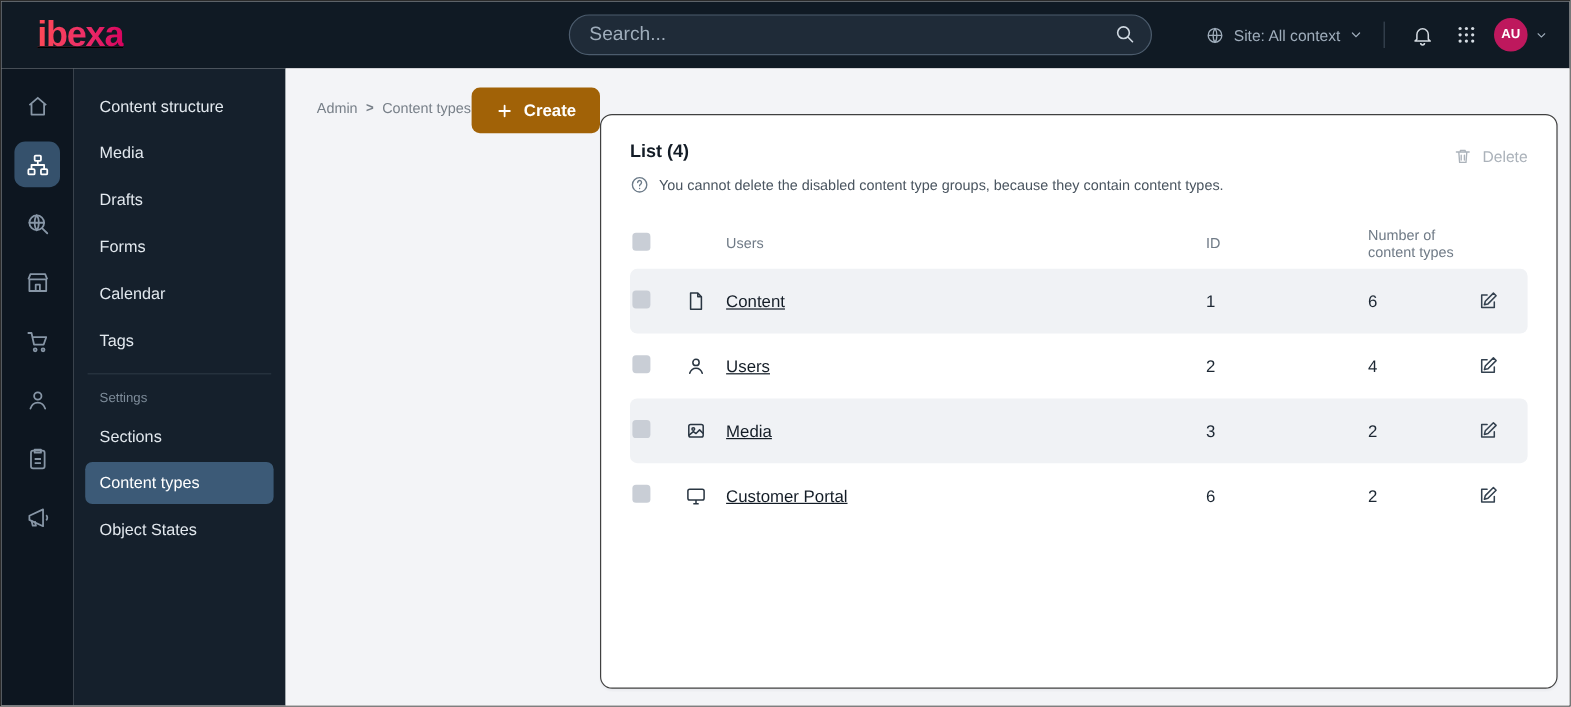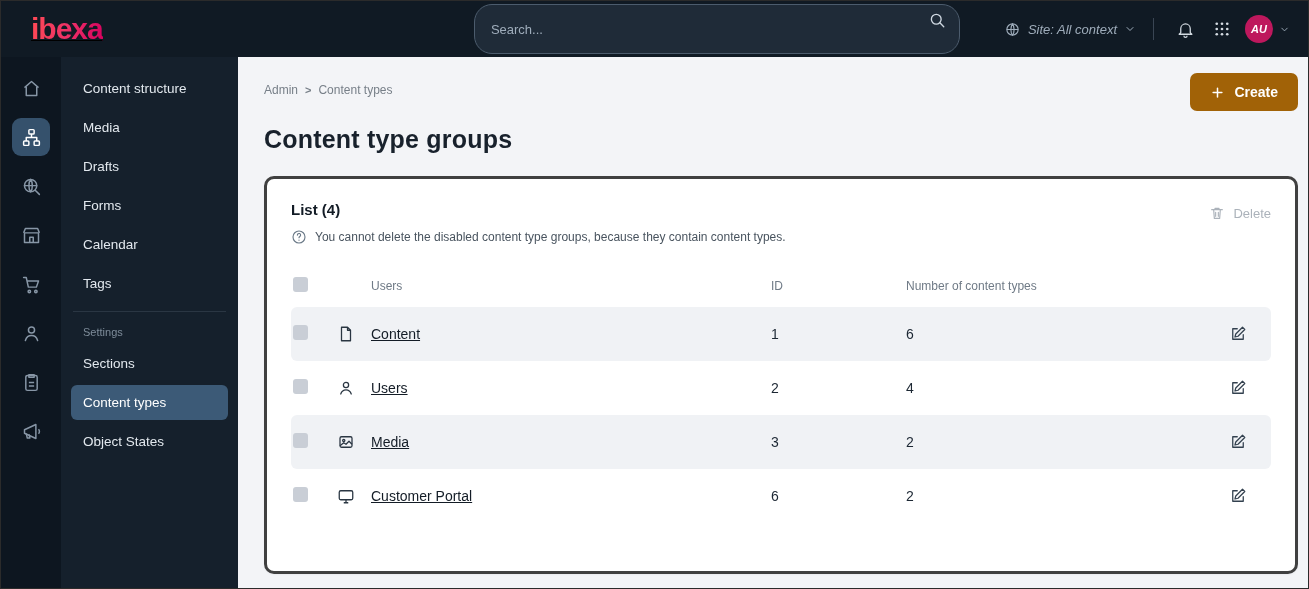--- a/index.html
+++ b/index.html
@@ -6,25 +6,25 @@
   body { font-family:"Liberation Sans","DejaVu Sans",sans-serif; background:#fff; }
   .page { width:1309px; height:589px; border:1px solid #2b2b2b; display:flex; flex-direction:column; overflow:hidden; background:#fff; }
 
   
   .topbar { flex:0 0 56px; background:#101a24; display:flex; align-items:center; }
   .logo-area { width:237px; flex:0 0 237px; padding-left:30px;text-decoration:underline; }
   .logo-text { font-size:30px; font-weight:bold; letter-spacing:-1px;
     background:linear-gradient(100deg,#ff4b55 0%,#ec2e67 55%,#d6005e 100%);
     -webkit-background-clip:text; background-clip:text; color:transparent; }
   .search-wrap { margin-left:auto; position:relative; width:486px; margin-right:44px; }
-  .search-input { width:100%; height:50px; background:#1f2b38; border:1px solid #4c5c6d; border-radius:18px;
-    color:#d7dfe7; font-size:13px; padding:0 42px 0 16px; outline:none; }
+  .search-input { width:100%; height:34px; background:#1f2b38; border:1px solid #4c5c6d; border-radius:18px;
+    color:#d7dfe7; font-size:16px; padding:0 42px 0 16px; outline:none; }
   .search-input::placeholder { color:#9fadbb; }
   .search-icon { position:absolute; right:14px; top:7px; color:#cfd8e1; }
-  .top-right { display:flex; align-items:center; gap:9px; margin-right:18px; color:#9fadbb; font-size:13px;font-style:italic; }
+  .top-right { display:flex; align-items:center; gap:9px; margin-right:18px; color:#9fadbb; font-size:13px; }
   .top-right .ctx { display:flex; align-items:center; gap:7px; cursor:pointer; }
   .vdiv { width:1px; height:22px; background:#3a4654; margin:0 8px; }
   .icon-btn { color:#d4dbe2; display:flex; align-items:center; justify-content:center; width:28px; height:28px; cursor:pointer; }
   .avatar { width:28px; height:28px; border-radius:50%; background:#be185d; color:#fff; font-size:11px; font-weight:bold;
     display:flex; align-items:center; justify-content:center; }
   .avatar-chev { color:#9fadbb; margin-left:-3px; }
 
   
   .app-body { flex:1; display:flex; min-height:0; }
 
@@ -35,29 +35,29 @@
   .rail-btn.active { background:#35516c; color:#ffffff; }
 
   .menu-panel { width:177px; flex:0 0 177px; background:#15202c; padding:14px 10px 0; }
   .menu-item { padding:10px 12px; font-size:13.5px; color:#e2e8ee; border-radius:6px; margin-bottom:4px; cursor:pointer; }
   .menu-item.active { background:#3c5a77; color:#fff; }
   .menu-div { height:1px; background:#2a3643; margin:10px 2px; }
   .menu-section { font-size:11px; color:#7e8c9a; padding:4px 12px 8px; }
 
   
   .main { flex:1; background:#f3f4f7; min-width:0; display:flex; flex-direction:column; }
-  .main-inner { padding:16px 10px 14px 26px; display:flex; flex-direction:column; flex:1; min-height:0; }
+  .main-inner { padding:16px 10px 14px 26px; display:flex; flex-direction:row; flex:1; min-height:0; }
   .bc-row { display:flex; justify-content:space-between; align-items:flex-start; }
   .breadcrumb { font-size:12px; color:#777f88; margin-top:10px; display:flex; gap:7px; align-items:center; }
   .breadcrumb .sep { font-weight:bold; font-size:11px; }
   .create-btn { background:#a16207; color:#fff; border:none; border-radius:7px; height:38px; padding:0 20px;
     font-size:14px; font-weight:bold; display:flex; align-items:center; gap:9px; cursor:pointer; }
   .page-title { margin-top:14px; font-size:25px; font-weight:bold; color:#18212c; letter-spacing:.2px; }
 
-  .card { margin-top:22px; background:#fff; border:3px solid #404040; border-radius:10px;
+  .card { margin-top:22px; background:#fff; border:1px solid #404040; border-radius:10px;
     padding:22px 24px 16px; flex:1; box-shadow:0 1px 2px rgba(20,30,40,.04); }
   .card-head { display:flex; justify-content:space-between; align-items:flex-start; }
   .list-title { font-size:15px; font-weight:bold; color:#131c26; }
   .help-row { display:flex; align-items:center; gap:8px; margin-top:11px; color:#49545f; font-size:12px; }
   .help-row .qicon { color:#6b7a88; flex:0 0 auto; }
   .delete-btn { display:flex; align-items:center; gap:8px; color:#abb2ba; font-size:13px; background:none; border:none; cursor:default; margin-top:4px; }
 
   .table { margin-top:20px; }
   .trow { display:grid; grid-template-columns:46px 34px 400px 135px 1fr 42px; align-items:center; }
   .thead { height:42px; color:#6f7a86; font-size:12px; }
@@ -218,21 +218,20 @@
           <button class="create-btn">
             <span>
               <svg class="ic" width="15" height="15" viewBox="0 0 24 24" fill="none" stroke="currentColor" stroke-width="2.4" stroke-linecap="round">
                   <path d="M12 5v14M5 12h14"></path>
                 </svg>
             </span>
             <span>Create</span>
           </button>
         </div>
 
-        <div class="page-title">Content type groups</div>
 
         <div class="card">
           <div class="card-head">
             <div>
               <div class="list-title">List (4)</div>
               <div class="help-row">
                 <span class="qicon">
                   <svg class="ic" width="16" height="16" viewBox="0 0 24 24" fill="none" stroke="currentColor" stroke-width="1.7" stroke-linecap="round">
                       <circle cx="12" cy="12" r="9"></circle>
                       <path d="M9.6 9.2a2.4 2.4 0 114 1.7c-.8.7-1.6 1.1-1.6 2.3"></path>

